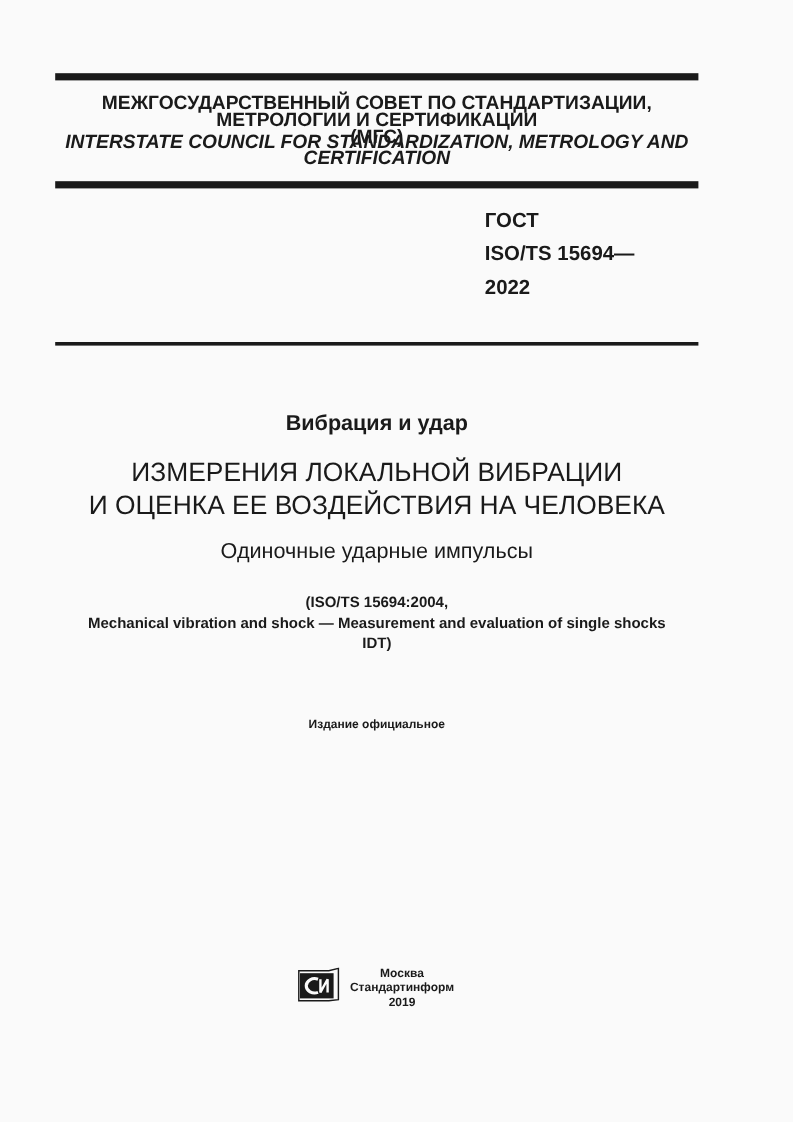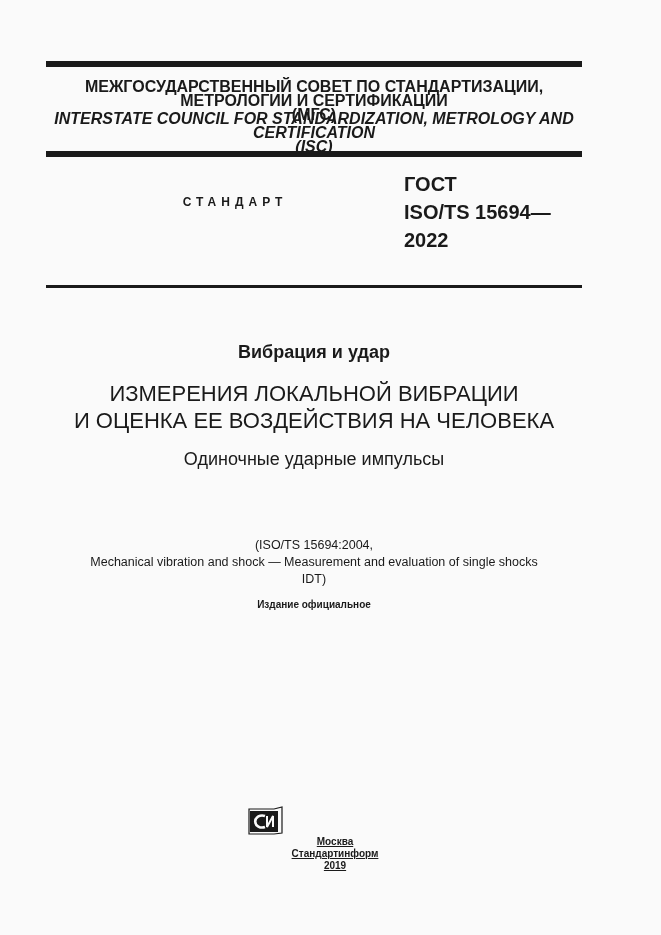--- a/index.html
+++ b/index.html
@@ -17,50 +17,48 @@
 
     #rule-top { top: 61px; height: 6px; }
     #rule-mid { top: 151px; height: 6px; }
     #rule-low { top: 285px; height: 3px; }
 
     .council { left: 46px; width: 536px; font-size: 16px; line-height: 14px; font-weight: bold; }
     #council-ru { top: 80px; }
     #council-en { top: 112px; font-style: italic; }
 
     #std-type { left: 100px; width: 270px; top: 192px; font-size: 12px; font-weight: bold; letter-spacing: 5px; line-height: 21px; }
-    #gost-id { left: 404px; top: 170px; font-size: 20px; font-weight: bold; line-height: 28px; }
+    #gost-id { left: 404px; top: 170px; font-size: 17px; font-weight: bold; line-height: 28px; }
 
     #subject { left: 46px; width: 536px; top: 342px; font-size: 18px; font-weight: bold; }
     #title { left: 46px; width: 536px; top: 380px; font-size: 22px; font-weight: normal; line-height: 27px; }
     #subtitle { left: 46px; width: 536px; top: 449px; font-size: 18px; font-weight: normal; }
 
-    #intl { left: 46px; width: 536px; top: 494px; font-size: 12.5px; font-weight: normal; line-height: 17px; margin-top: 43px; }
+    #intl { left: 46px; width: 536px; top: 494px; font-size: 12.5px; font-weight: bold; line-height: 17px; }
     #edition { left: 46px; width: 536px; top: 599px; font-size: 10px; font-weight: bold; }
 
     #logo { left: 248px; top: 806px; width: 38px; height: 30px; }
-    #publisher { left: 290px; width: 90px; top: 836px; font-size: 10px; font-weight: bold; line-height: 12px; text-decoration: underline; }
+    #publisher { left: 290px; width: 90px; top: 806px; font-size: 10px; font-weight: bold; line-height: 12px; }
   </style>
 </head>
 <body>
 
 <div id="rule-top" class="rule"></div>
 
 <div id="council-ru" class="abs council center">
   <div>МЕЖГОСУДАРСТВЕННЫЙ СОВЕТ ПО СТАНДАРТИЗАЦИИ, МЕТРОЛОГИИ И СЕРТИФИКАЦИИ</div>
   <div>(МГС)</div>
 </div>
 <div id="council-en" class="abs council center">
   <div>INTERSTATE COUNCIL FOR STANDARDIZATION, METROLOGY AND CERTIFICATION</div>
-  <div>(ISC)</div>
 </div>
 
 <div id="rule-mid" class="rule"></div>
 
 <div id="std-type" class="abs center">
-  <div>СТАНДАРТ</div>
 </div>
 
 <div id="gost-id" class="abs">
   <div>ГОСТ</div>
   <div>ISO/TS 15694—</div>
   <div>2022</div>
 </div>
 
 <div id="rule-low" class="rule"></div>
 

